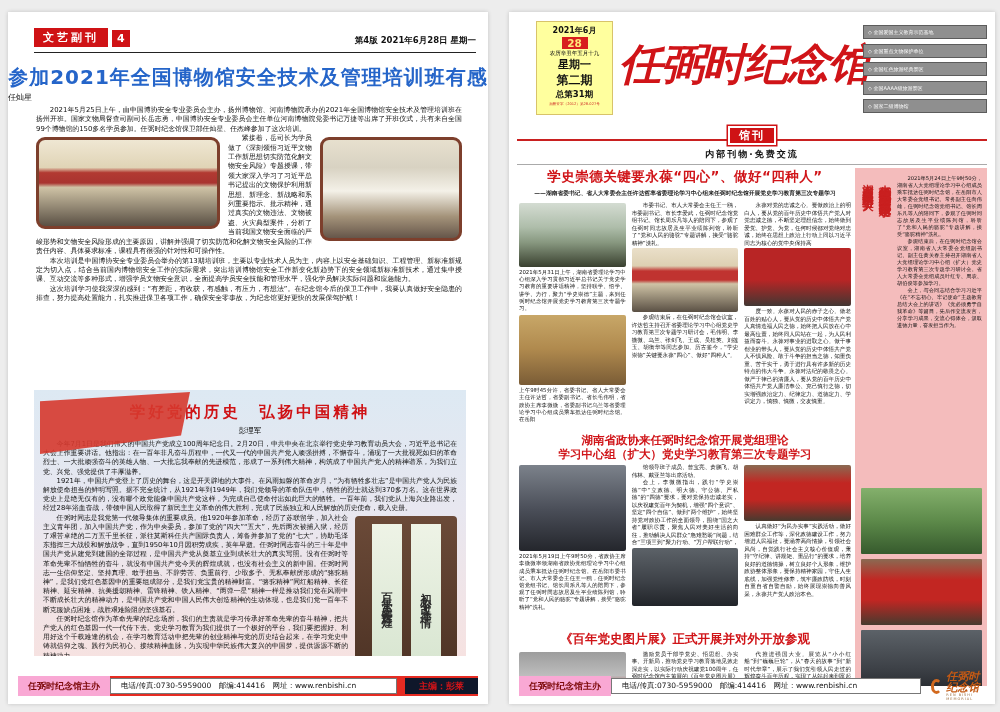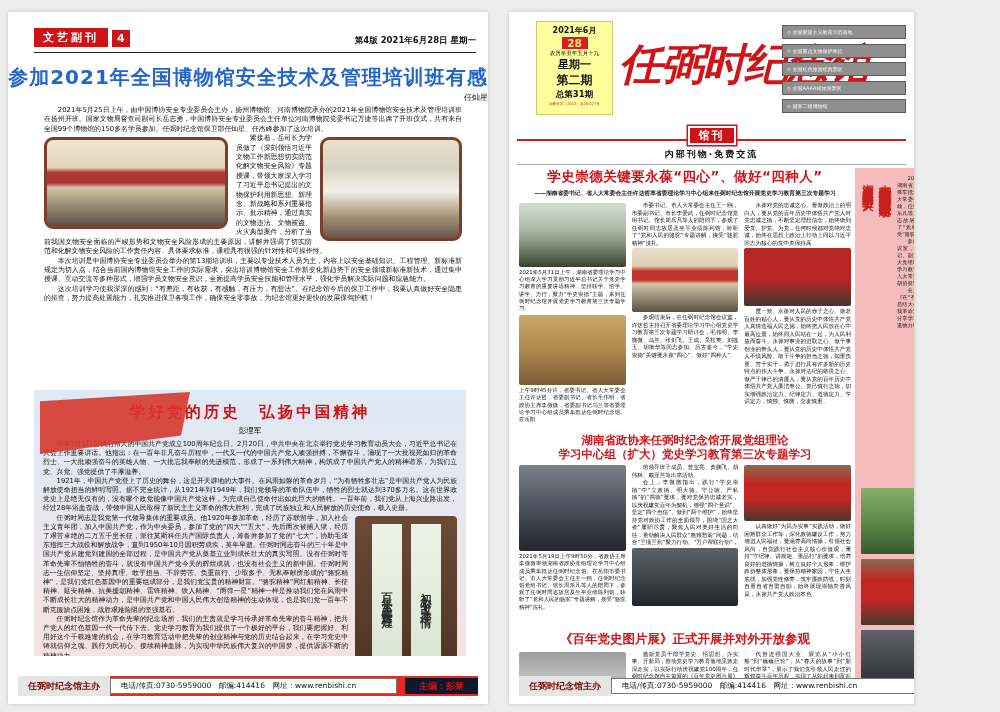--- a/index.html
+++ b/index.html
@@ -1,19 +1,19 @@
 <!DOCTYPE html>
 <html><head>
 <meta charset="utf-8">
 <style>
   * { margin:0; padding:0; box-sizing:border-box; }
   html,body { width:1000px; height:712px; background:#ededed; font-family:"DejaVu Sans","Liberation Sans",sans-serif; color:#111; }
   .page { position:absolute; top:12px; height:692px; background:#fff; box-shadow:0 0 4px rgba(0,0,0,.18); overflow:hidden; }
   #page-left { left:8px; width:480px; }
-  #page-right { left:509px; width:405px; }
+  #page-right { left:509px; width:486px; }
 
   
   .ph { border-radius:2px; position:relative; overflow:hidden; }
   .framed { border:3px solid #7d3f2c; border-radius:9px; }
   .g-hall   { background:linear-gradient(180deg,#efe7d3 0%,#e0d4b6 32%,#b23a32 38%,#a93430 50%,#cfc3a6 55%,#5a5044 100%); }
   .g-speaker{ background:linear-gradient(180deg,#e7e0ce 0%,#d8d2c2 28%,#f4f1e8 52%,#a4937a 78%,#66564a 100%); }
   .g-walk   { background:linear-gradient(180deg,#d4dcd2 0%,#aebdaa 38%,#87977f 62%,#39402f 100%); }
   .g-meet   { background:linear-gradient(180deg,#eadfc9 0%,#ddd0b2 28%,#c03330 36%,#c03330 50%,#cfc3a6 56%,#5a5044 100%); }
   .g-redwall{ background:linear-gradient(180deg,#b82525 0%,#b82525 55%,#423733 100%); }
   .g-exhibit{ background:linear-gradient(180deg,#c8a768 0%,#b08a4e 48%,#7a5c36 100%); }
@@ -24,22 +24,22 @@
   .g-cave   { background:linear-gradient(180deg,#5c6268 0%,#3d4147 58%,#212429 100%); }
   .just { text-align:justify; text-justify:inter-character; }
   .vtext { writing-mode:vertical-rl; text-orientation:upright; }
 
   
   .lp-header { position:absolute; top:16px; left:26px; right:12px; border-bottom:1.5px solid #222; padding-bottom:5px; display:flex; align-items:flex-end; }
   .lp-mast { background:#cf1215; color:#fff; font-weight:bold; font-size:11px; letter-spacing:3px; padding:2px 9px; }
   .lp-num { background:#cf1215; color:#fff; font-weight:bold; font-size:11px; padding:2px 5px; margin-left:4px; }
   .lp-date { margin-left:auto; font-size:8.5px; font-weight:bold; }
   .lp-title { position:absolute; top:52px; left:0; right:0; text-align:center; color:#2565c9; font-size:20px; font-weight:bold; letter-spacing:1px; }
-  .lp-author { position:absolute; top:80px; left:0; right:0; text-align:right; font-size:8px; }
-  .lp-body { position:absolute; top:94px; left:36px; right:26px; height:282px; font-size:6.9px; line-height:9.4px; overflow:hidden; }
+  .lp-author { position:absolute; top:80px; left:0; right:0; text-align:left; font-size:8px; }
+  .lp-body { position:absolute; top:94px; left:28px; right:26px; height:282px; font-size:6.9px; line-height:9.4px; overflow:hidden; }
   .lp-body p { text-indent:2em; }
   .float-l { float:left; width:184px; height:92px; margin:3px 8px 3px 0; }
   .float-r { float:right; width:142px; height:104px; margin:3px 0 3px 8px; }
 
   .lp-art2 { position:absolute; top:378px; left:26px; right:22px; height:266px;
              background:linear-gradient(180deg,#dde9f3 0%,#e8e7f0 45%,#f6e2e1 100%); overflow:hidden; }
   .flag { position:absolute; left:6px; top:2px; width:150px; height:66px;
           background:#d6382e; clip-path:polygon(0 14%,100% 0,94% 66%,0 94%); opacity:.9; }
   .flag-100 { position:absolute; left:26px; top:34px; font-size:26px; font-weight:bold; font-style:italic;
               color:#e85468; text-shadow:1px 1px 0 #fff,-1px -1px 0 #fff; font-family:"DejaVu Serif",serif; }
@@ -47,21 +47,21 @@
               font-family:"DejaVu Serif",serif; }
   .a2-author { text-align:center; font-size:7.5px; margin:3px 0 4px; }
   .a2-text { padding:0 9px; font-size:6.8px; line-height:9.2px; }
   .a2-text p { text-indent:2em; }
   .scrolls-wrap { float:right; width:102px; margin:2px 0 0 7px; text-align:center; }
   .scrolls { background:linear-gradient(180deg,#6b4a38,#4c3224); border-radius:4px; padding:8px 6px; display:flex; gap:9px; justify-content:center; }
   .scroll { width:30px; height:148px; background:linear-gradient(180deg,#eef3e6,#d7e5d0); display:flex; align-items:center; justify-content:center; }
   .scroll span { font-size:11px; font-weight:bold; color:#2a2a2a; font-family:"DejaVu Serif",serif; letter-spacing:4px; }
 
   .foot { position:absolute; left:10px; right:10px; bottom:8px; height:20px; display:flex; align-items:stretch; }
-  .foot-red { background:#e5e5e5; display:flex; align-items:center; }
+  .foot-red { background:#f9a8d4; display:flex; align-items:center; }
   .foot-org { color:#7d0a0a; font-weight:bold; font-size:9px; padding:0 10px; white-space:nowrap; }
   .foot-box { background:#fff; border:1px solid #777; margin:2px 0; display:flex; align-items:center; padding:0 10px; font-size:7.5px; white-space:nowrap; }
   .foot-ed { background:#0f172a; margin:2px 0 2px 8px; display:flex; align-items:center; padding:0 14px; color:#d01418; font-weight:bold; font-size:9px; }
   #page-left .foot { background:#e62b22; }
   #page-right .foot-red { flex:0 0 auto; }
 
   
   .datebox { position:absolute; left:27px; top:9px; width:77px; height:94px; background:#ffff9e; border:1px solid #d8c36a; text-align:center; padding-top:3px; }
   .db-month { font-size:8px; font-weight:bold; }
   .db-day { width:26px; margin:1px auto; background:#d81e1e; color:#ffe87a; font-weight:bold; font-size:10.5px; }

